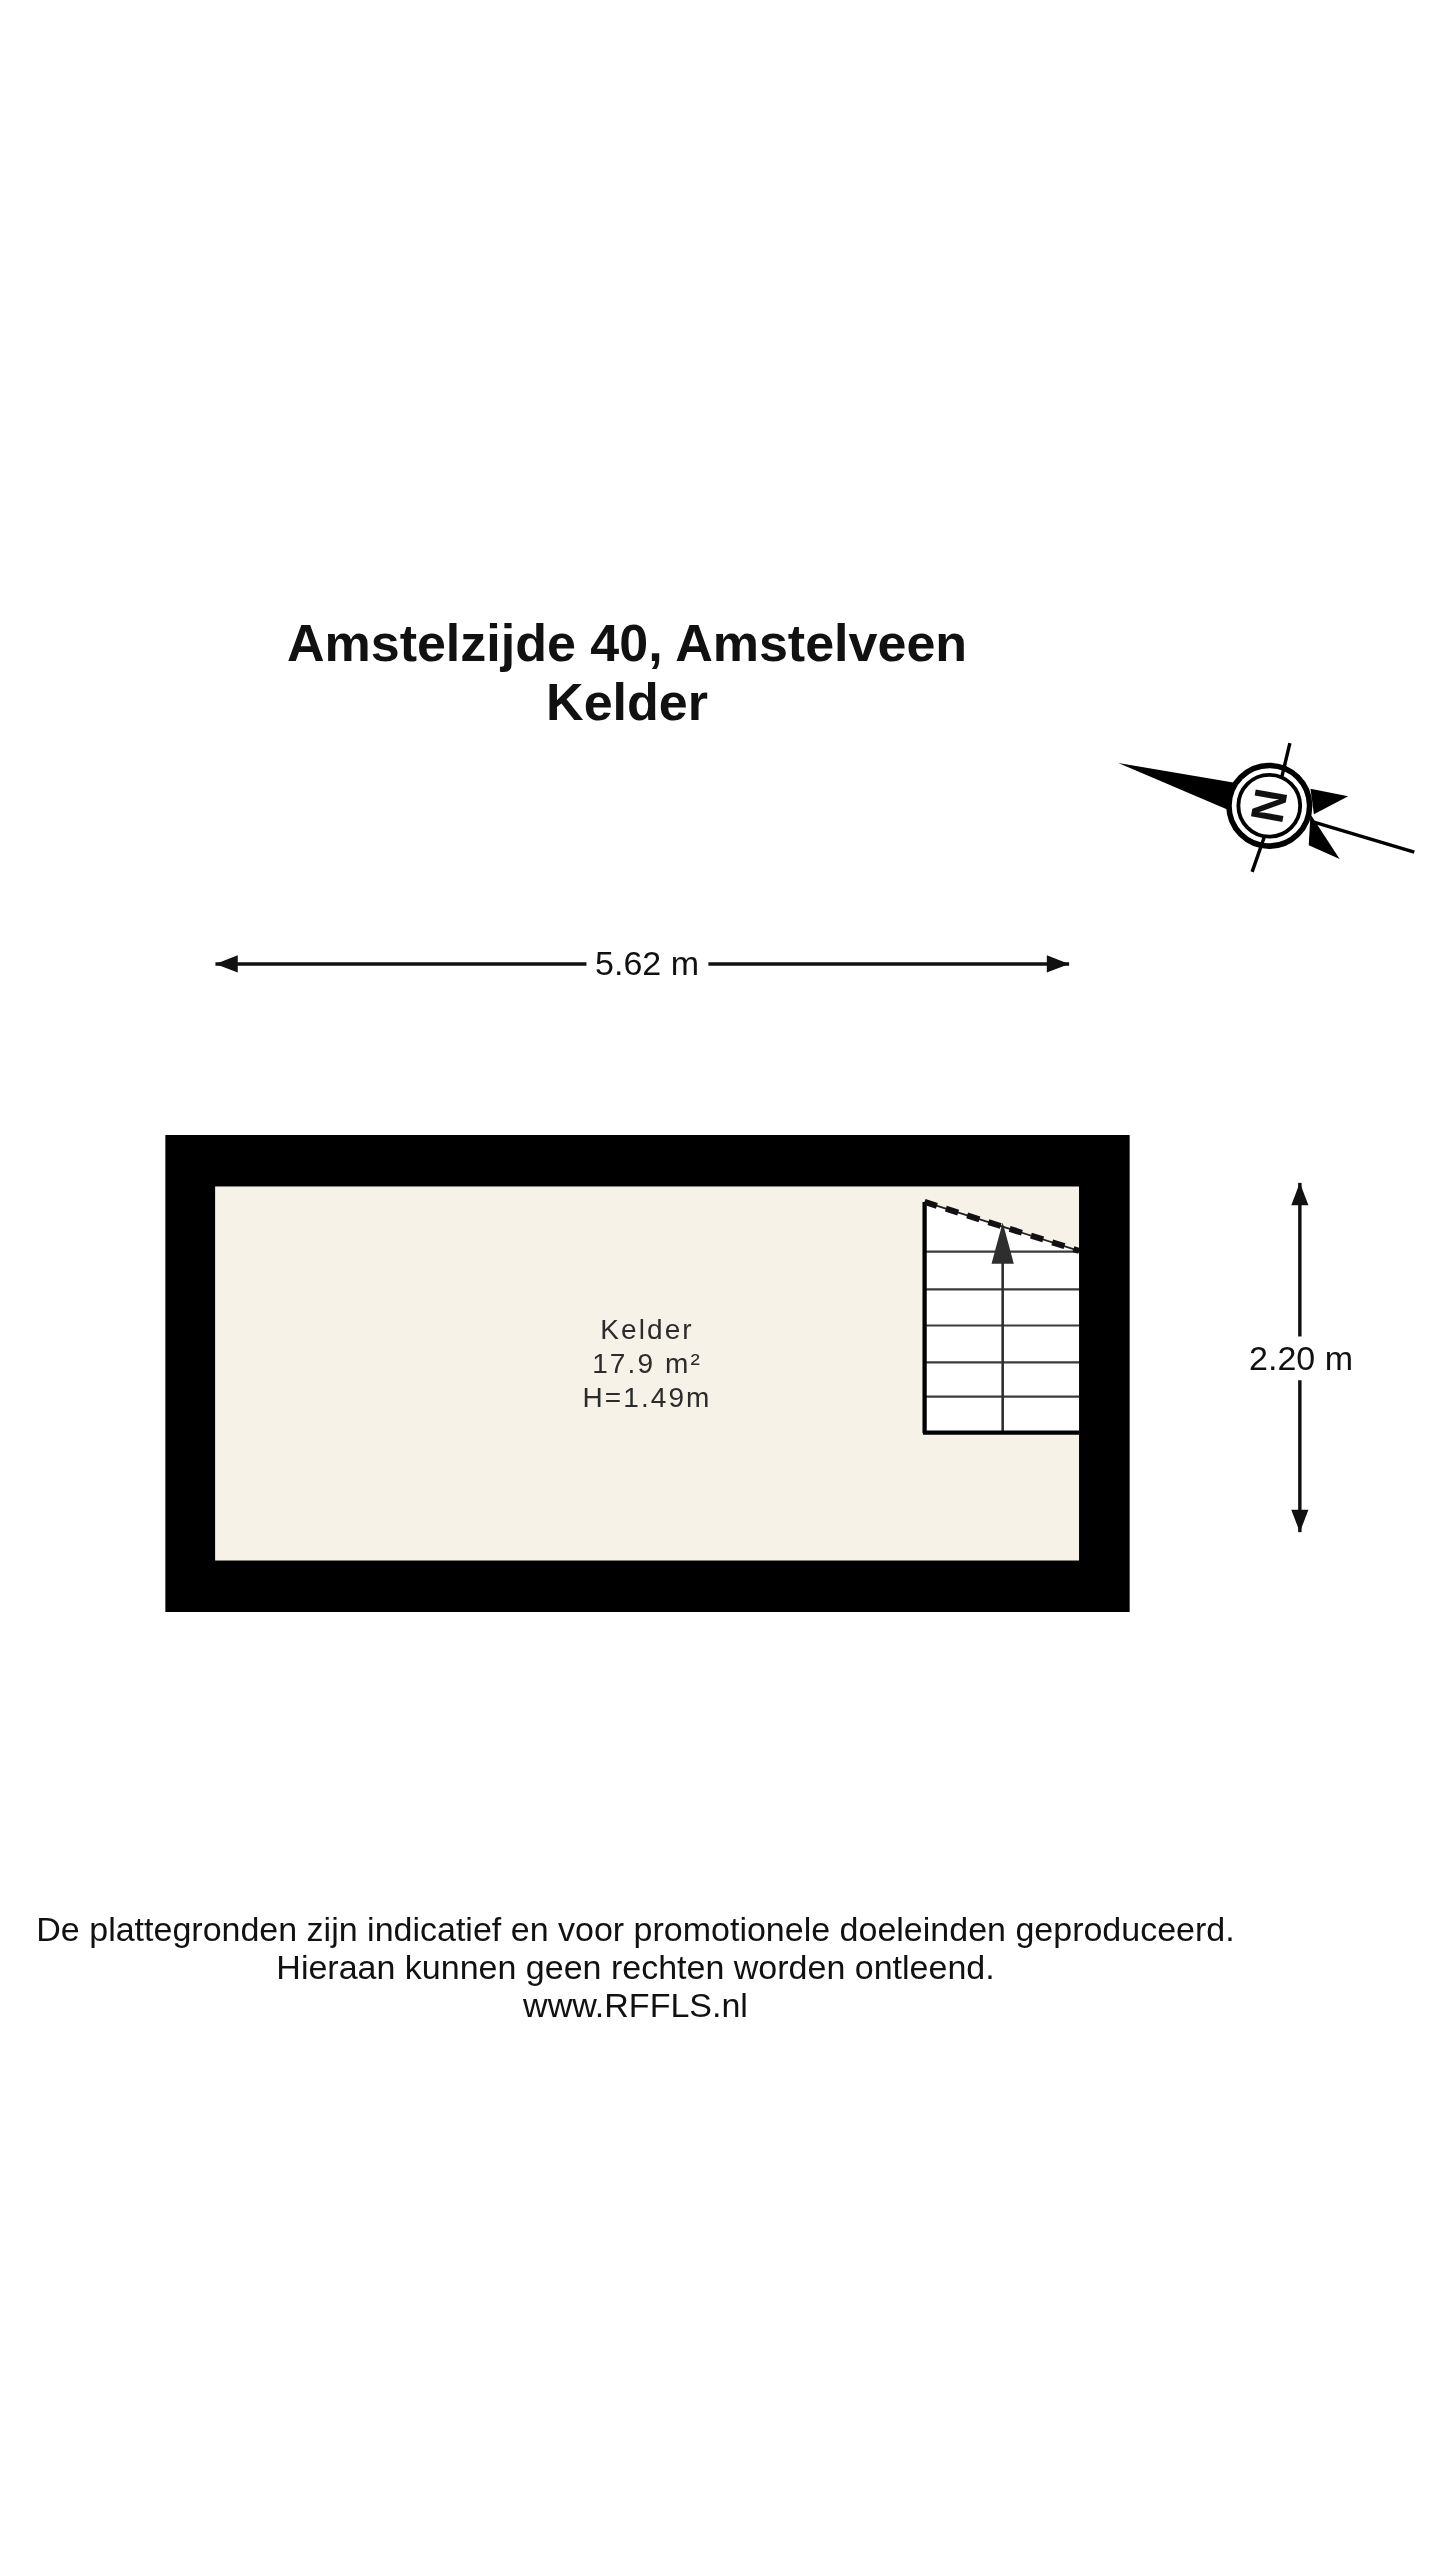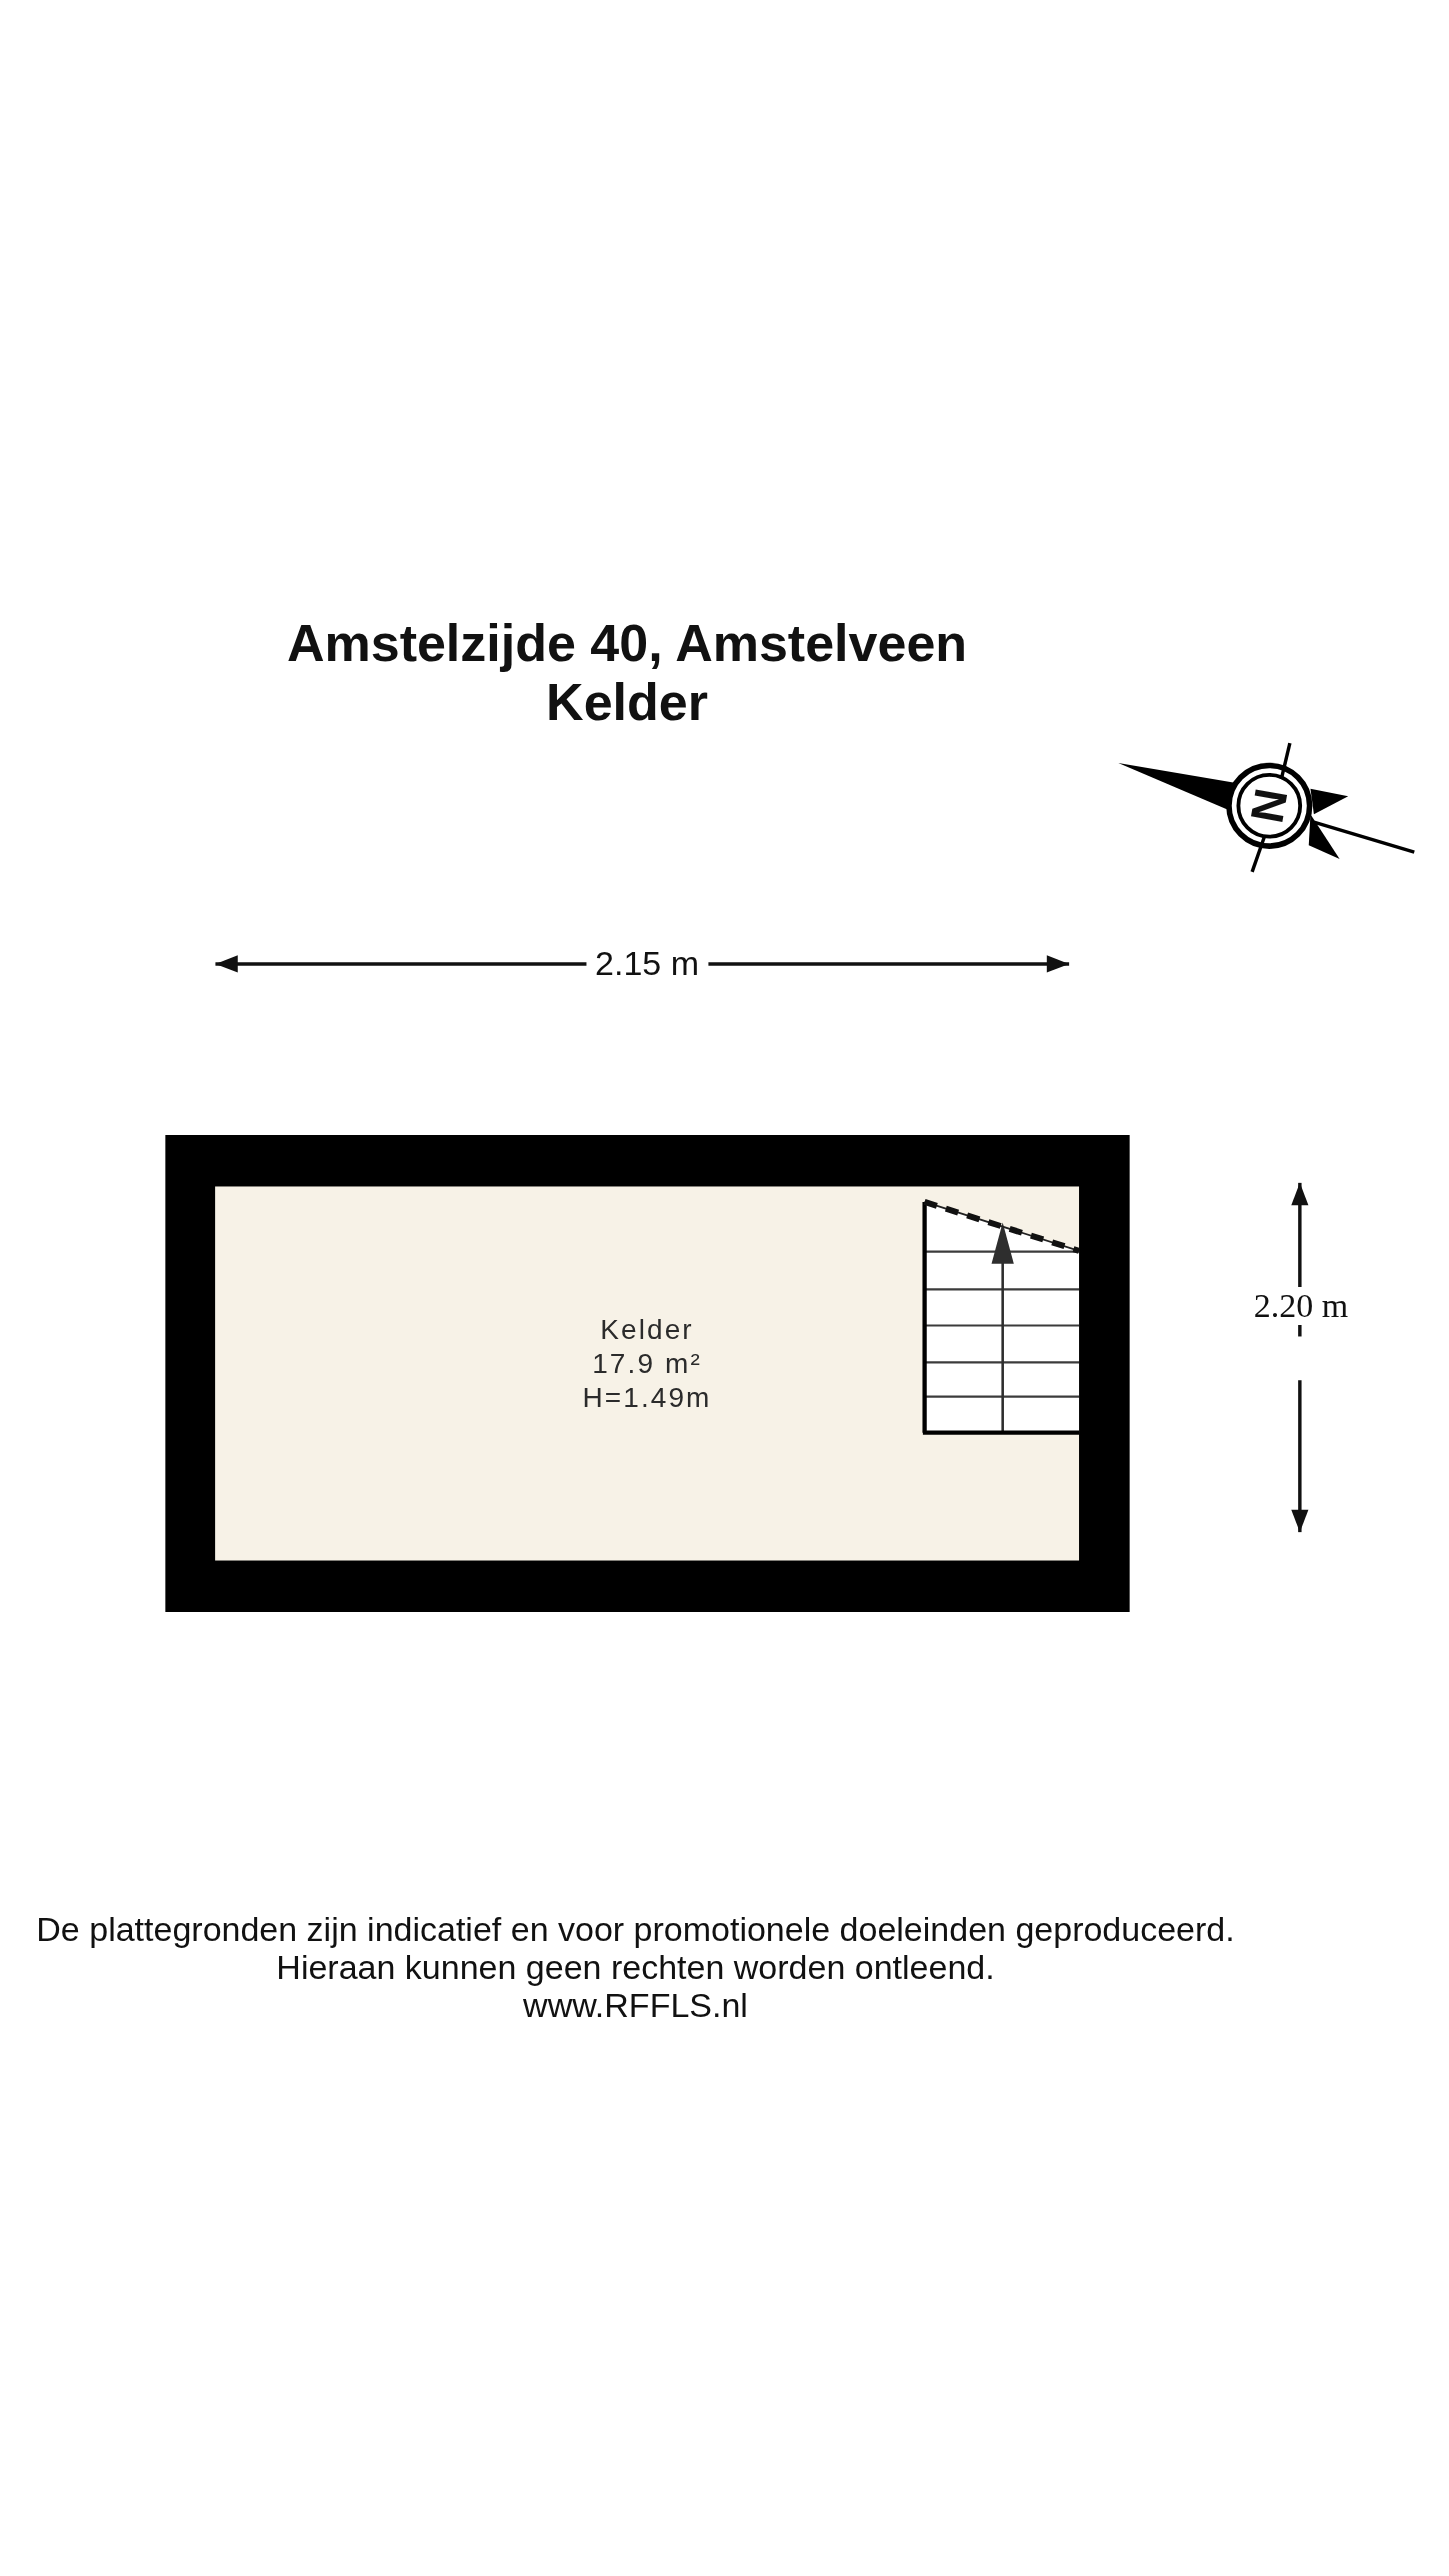--- a/index.html
+++ b/index.html
@@ -31,21 +31,21 @@
   }
   .dim-label{
     transform:translate(-50%,-50%);
     font-size:34px;
     color:#111111;
     white-space:nowrap;
     background:#ffffff;
     padding:0 5.2px;
   }
   .dim-label.h{left:647px;top:963px;}
-  .dim-label.v{left:1301px;top:1306px;font-family:Liberation Serif, serif;}
+  .dim-label.v{left:1301px;top:1358px;}
   .footer{
     left:0;top:1862px;width:1271px;
     text-align:center;
     font-size:34px;line-height:38px;
     color:#111111;
     margin-top:48px;
   }
   svg{display:block;}
 </style>
 </head>
@@ -75,21 +75,21 @@
     <line x1="212" y1="15" x2="202" y2="57" stroke="#000000" stroke-width="4"></line>
     <line x1="182" y1="125" x2="168" y2="165" stroke="#000000" stroke-width="4"></line>
   </svg>
 
   <svg class="abs" style="left:206px;top:945px;" width="876" height="43" viewBox="0 0 1020 50">
     <line x1="11" y1="22" x2="443" y2="22" stroke="#111111" stroke-width="4"></line>
     <line x1="585" y1="22" x2="1005" y2="22" stroke="#111111" stroke-width="4"></line>
     <polygon points="11,22 37,12 37,32" fill="#111111"></polygon>
     <polygon points="1005,22 979,12 979,32" fill="#111111"></polygon>
   </svg>
-  <div class="abs dim-label h">2.15 m</div>
+  <div class="abs dim-label h">5.62 m</div>
 
   <svg class="abs" style="left:165px;top:1135px;" width="965" height="477" viewBox="0 0 1124 556">
 
     <rect x="0" y="0" width="1124" height="556" fill="#000000"></rect>
 
     <rect x="58" y="60" width="1007" height="436" fill="#f7f2e7"></rect>
 
     <g>
       <polygon points="885,78 1065,135 1065,347 885,347" fill="#ffffff"></polygon>
       <line x1="885" y1="136" x2="1065" y2="136" stroke="#3b3b3b" stroke-width="2.5"></line>

